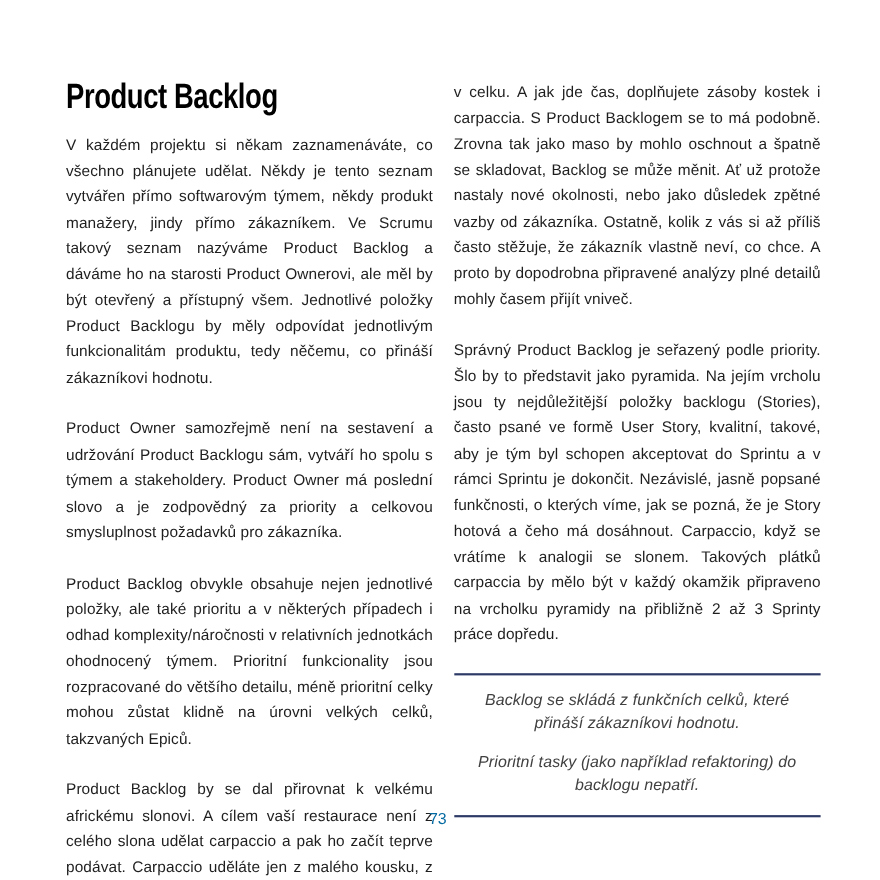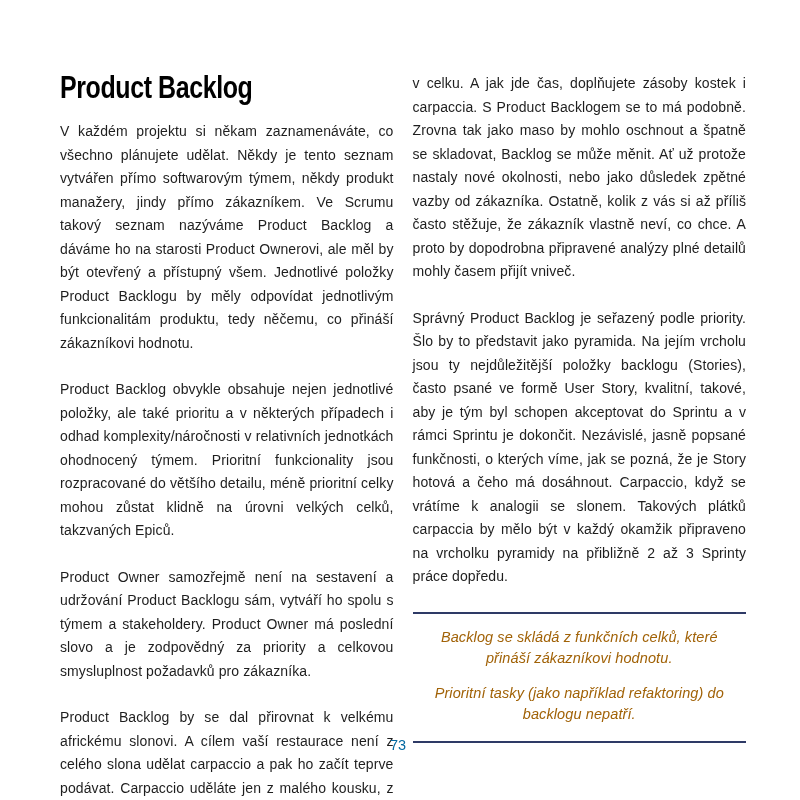--- a/index.html
+++ b/index.html
@@ -54,21 +54,21 @@
     color: #000000;
   }
   .quote-block {
     border-top: 2px solid #2e3a66;
     border-bottom: 2px solid #2e3a66;
     margin: 21px 0 23px 0;
     padding: 13px 6px 15px 6px;
   }
   .quote-block p.quote {
     margin: 0 0 13px 0;
-    color: #a16207;
+    color: #404040;
     font-style: italic;
     font-size: 14.5px;
     line-height: 21.5px;
     text-align: center;
     letter-spacing: 0.1px;
   }
   .quote-block p.quote:last-child { margin-bottom: 0; }
   .page-number {
     position: absolute;
     left: 0;
@@ -83,22 +83,22 @@
 <body>
 
 <div class="page">
   <div class="columns">
 
     <div class="col">
       <h1 class="page-title">
         <span class="condensed">Product Backlog</span>
       </h1>
       <p>V každém projektu si někam zaznamenáváte, co všechno plánujete udělat. Někdy je tento seznam vytvářen přímo softwarovým týmem, někdy produkt manažery, jindy přímo zákazníkem. Ve Scrumu takový seznam nazýváme Product Backlog a dáváme ho na starosti Product Ownerovi, ale měl by být otevřený a přístupný všem. Jednotlivé položky Product Backlogu by měly odpovídat jednotlivým funkcionalitám produktu, tedy něčemu, co přináší zákazníkovi hodnotu.</p>
+      <p>Product Owner samozřejmě není na sestavení a udržování Product Backlogu sám, vytváří ho spolu s týmem a stakeholdery. Product Owner má poslední slovo a je zodpovědný za priority a celkovou smysluplnost požadavků pro zákazníka.</p>
       <p>Product Backlog obvykle obsahuje nejen jednotlivé položky, ale také prioritu a v některých případech i odhad komplexity/náročnosti v relativních jednotkách ohodnocený týmem. Prioritní funkcionality jsou rozpracované do většího detailu, méně prioritní celky mohou zůstat klidně na úrovni velkých celků, takzvaných Epiců.</p>
-      <p>Product Owner samozřejmě není na sestavení a udržování Product Backlogu sám, vytváří ho spolu s týmem a stakeholdery. Product Owner má poslední slovo a je zodpovědný za priority a celkovou smysluplnost požadavků pro zákazníka.</p>
       <p>Product Backlog by se dal přirovnat k velkému africkému slonovi. A cílem vaší restaurace není z celého slona udělat carpaccio a pak ho začít teprve podávat. Carpaccio uděláte jen z malého kousku, z trochu většího kusu slona si připravíte menší kostky a zbytek necháte zatím</p>
     </div>
 
     <div class="col">
       <p>v celku. A jak jde čas, doplňujete zásoby kostek i carpaccia. S Product Backlogem se to má podobně. Zrovna tak jako maso by mohlo oschnout a špatně se skladovat, Backlog se může měnit. Ať už protože nastaly nové okolnosti, nebo jako důsledek zpětné vazby od zákazníka. Ostatně, kolik z vás si až příliš často stěžuje, že zákazník vlastně neví, co chce. A proto by dopodrobna připravené analýzy plné detailů mohly časem přijít vniveč.</p>
       <p>Správný Product Backlog je seřazený podle priority. Šlo by to představit jako pyramida. Na jejím vrcholu jsou ty nejdůležitější položky backlogu (Stories), často psané ve formě User Story, kvalitní, takové, aby je tým byl schopen akceptovat do Sprintu a v rámci Sprintu je dokončit. Nezávislé, jasně popsané funkčnosti, o kterých víme, jak se pozná, že je Story hotová a čeho má dosáhnout. Carpaccio, když se vrátíme k analogii se slonem. Takových plátků carpaccia by mělo být v každý okamžik připraveno na vrcholku pyramidy na přibližně 2 až 3 Sprinty práce dopředu.</p>
 
       <div class="quote-block">
         <p class="quote">Backlog se skládá z funkčních celků, které přináší zákazníkovi hodnotu.</p>
         <p class="quote">Prioritní tasky (jako například refaktoring) do backlogu nepatří.</p>

